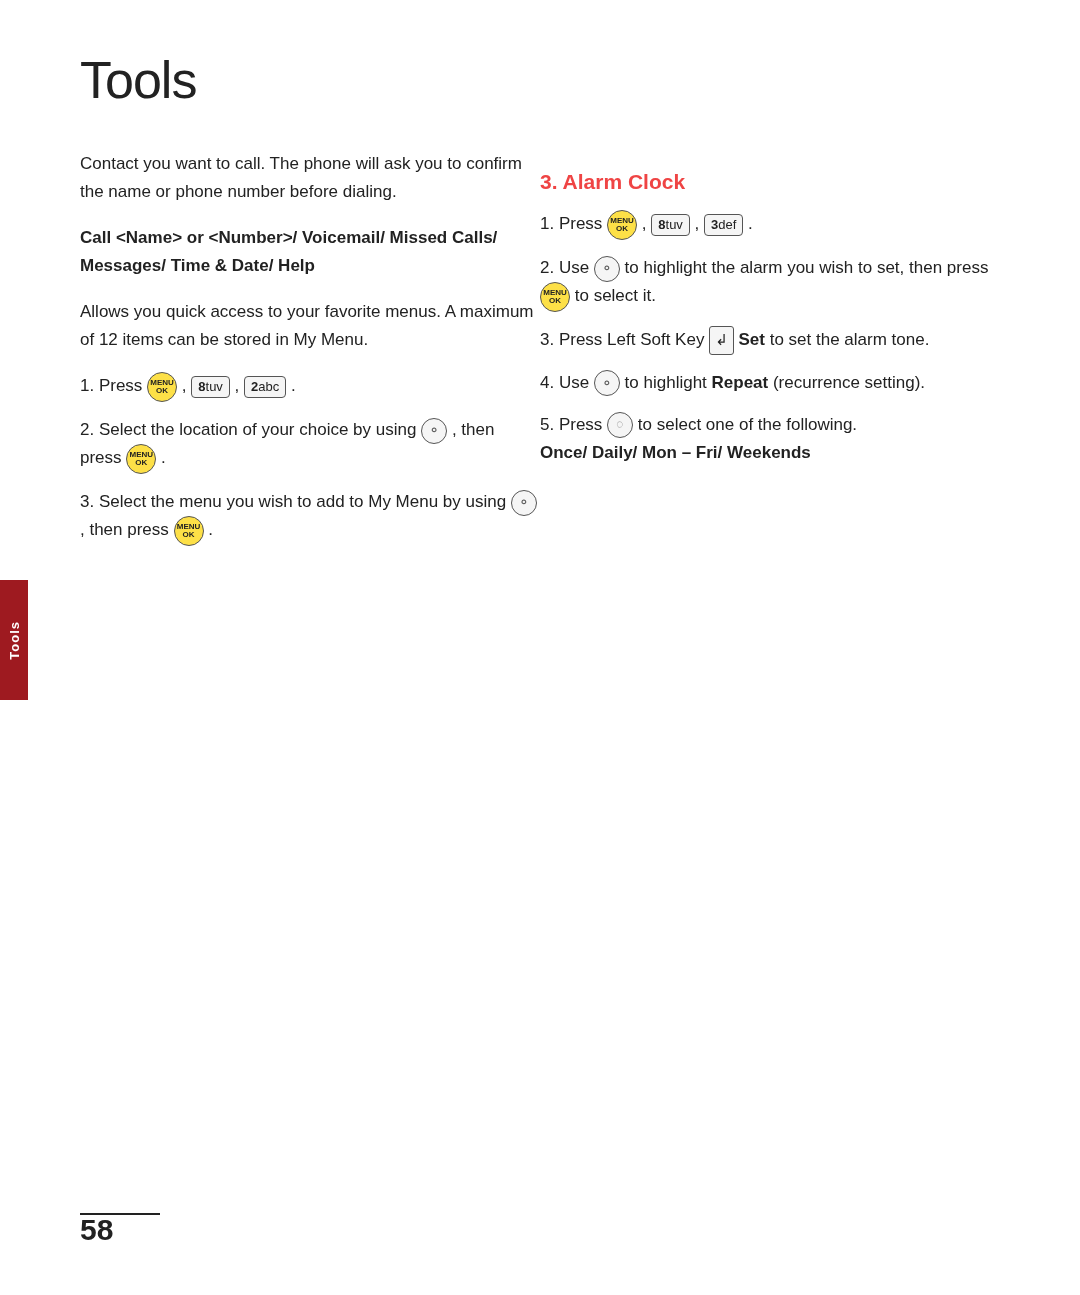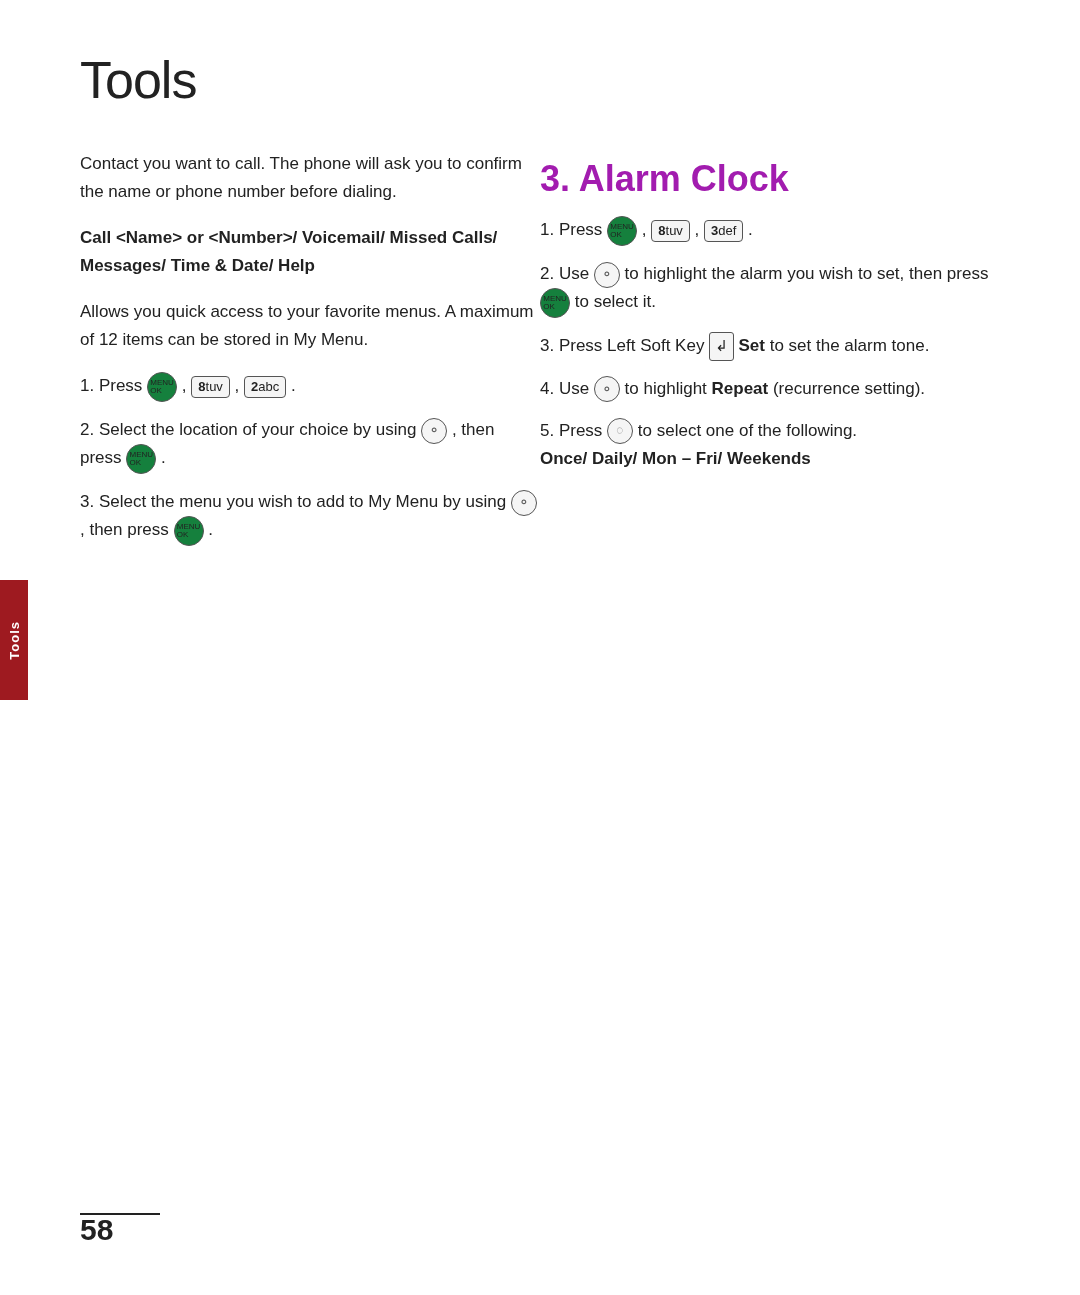--- a/index.html
+++ b/index.html
@@ -92,25 +92,25 @@
       min-width: 0;
     }
 
     .col-right {
       flex: 1;
       min-width: 0;
     }
 
     
     .section-heading {
-      font-size: 36px;
-      font-weight: bold;
-      color: #a21caf;
+      font-size: 21px;
+      font-weight: bold;
+      color: #ef4444;
       margin-bottom: 16px;
-      margin-top: 8px;
+      margin-top: 20px;
     }
 
     
     .body-text {
       font-size: 17px;
       line-height: 1.65;
       color: #222;
       margin-bottom: 18px;
     }
 
@@ -159,25 +159,26 @@
     
     .circle-btn {
       display: inline-flex;
       align-items: center;
       justify-content: center;
       border: 1.5px solid #555;
       border-radius: 50%;
       width: 26px;
       height: 26px;
       font-size: 10px;
-      font-weight: normal;
-      color: #222;
-      background: #15803d;
+      font-weight: bold;
+      color: #222;
+      background: #fde047;
       vertical-align: middle;
       line-height: 1;
+      text-align: center;
     }
 
     
     .nav-circle {
       display: inline-flex;
       align-items: center;
       justify-content: center;
       border: 1.5px solid #555;
       border-radius: 50%;
       width: 26px;

